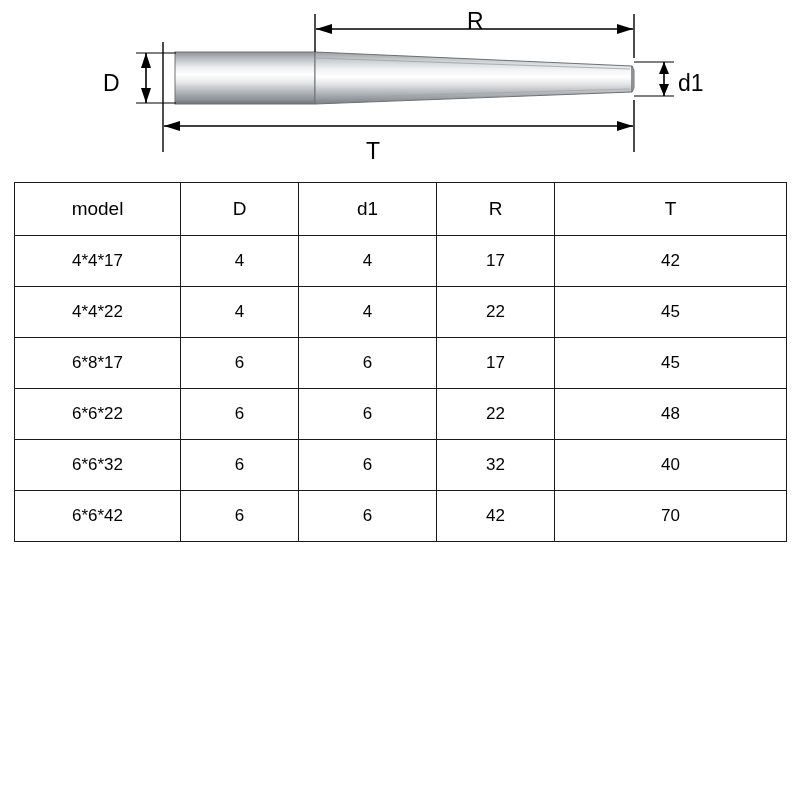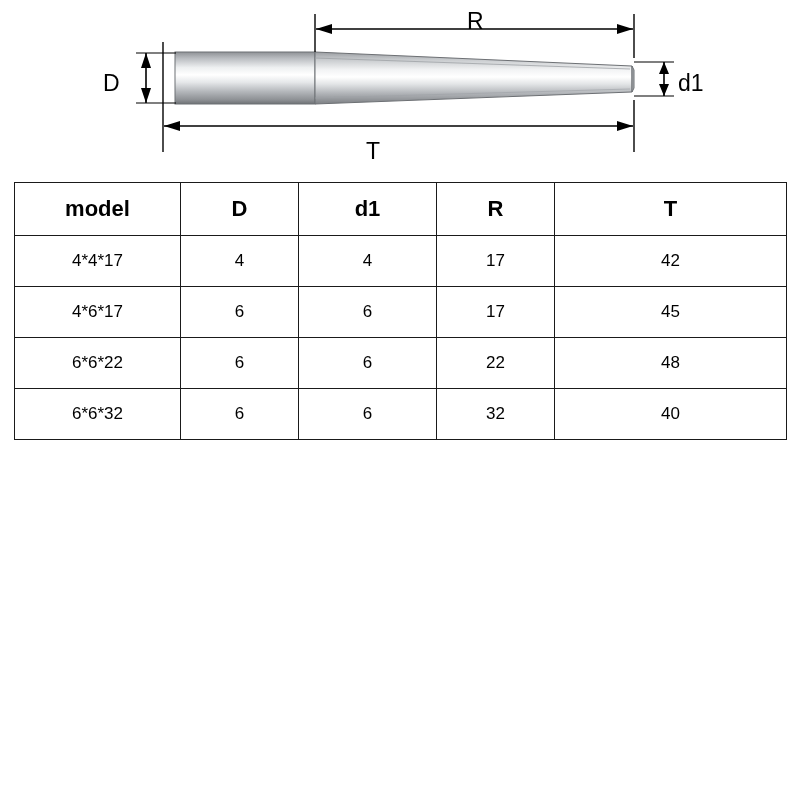--- a/index.html
+++ b/index.html
@@ -57,22 +57,22 @@
   }
   #spec-table td, #spec-table th {
     border: 1px solid #1a1a1a;
     text-align: center;
     vertical-align: middle;
     padding: 0;
     font-family: "Liberation Sans", sans-serif;
   }
   #spec-table thead th {
     height: 52px;
-    font-size: 22px;
-    font-weight: bold;
+    font-size: 19px;
+    font-weight: normal;
   }
   #spec-table tbody td {
     height: 50px;
     font-size: 17px;
     font-weight: normal;
   }
   #spec-table tbody td.model-cell {
     font-size: 17px;
   }
   col.c-model { width: 166px; }
@@ -181,36 +181,50 @@
     </thead>
     <tbody>
       <tr>
         <td class="model-cell">4*4*17</td>
         <td>4</td>
         <td>4</td>
         <td>17</td>
         <td>42</td>
       </tr>
       <tr>
-        <td class="model-cell">4*6*17</td>
+        <td class="model-cell">4*4*22</td>
+        <td>4</td>
+        <td>4</td>
+        <td>22</td>
+        <td>45</td>
+      </tr>
+      <tr>
+        <td class="model-cell">6*8*17</td>
         <td>6</td>
         <td>6</td>
         <td>17</td>
         <td>45</td>
       </tr>
       <tr>
         <td class="model-cell">6*6*22</td>
         <td>6</td>
         <td>6</td>
         <td>22</td>
         <td>48</td>
       </tr>
       <tr>
         <td class="model-cell">6*6*32</td>
         <td>6</td>
         <td>6</td>
         <td>32</td>
         <td>40</td>
       </tr>
+      <tr>
+        <td class="model-cell">6*6*42</td>
+        <td>6</td>
+        <td>6</td>
+        <td>42</td>
+        <td>70</td>
+      </tr>
     </tbody>
   </table>
 
 </div>
 
 </body></html>

